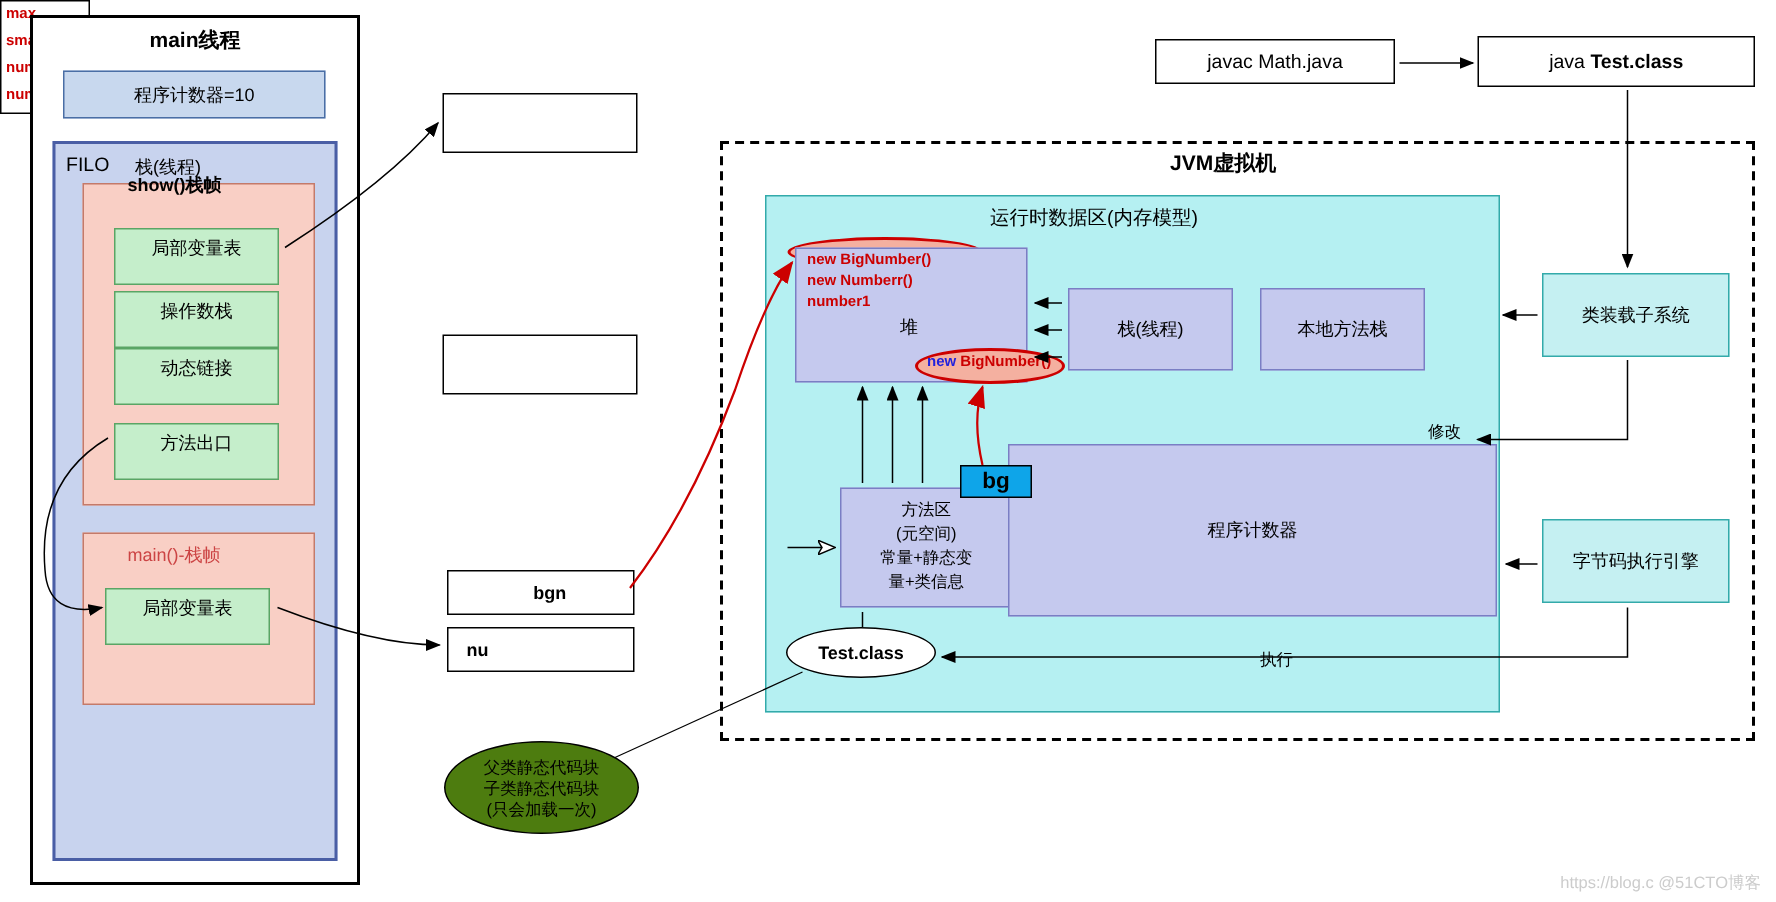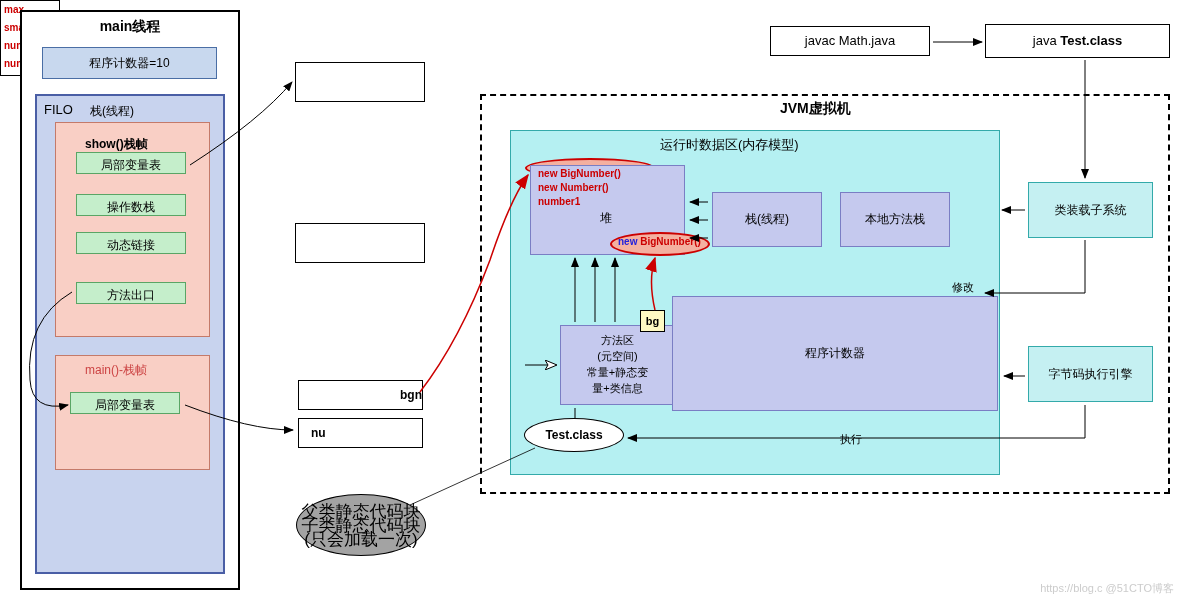--- a/index.html
+++ b/index.html
@@ -11,22 +11,22 @@
 
 .main-outer{left:20px;top:10px;width:220px;height:580px;border:2px solid #000;background:#fff}
 .main-title{left:80px;top:18px;width:100px;font-weight:bold;font-size:14px}
 .pc-box{left:42px;top:47px;width:175px;height:32px;background:#c8d8ee;border:1px solid #4a6ea5;line-height:30px}
 
 .filo-outer{left:35px;top:94px;width:190px;height:480px;background:#c8d3ee;border:2px solid #4a5ea5}
 .filo-label{left:44px;top:102px;font-weight:normal;font-size:13px}
 .filo-sub{left:90px;top:103px;font-size:12px}
 
 .show-frame{left:55px;top:122px;width:155px;height:215px;background:#f9cfc5;border:1px solid #c47a6a}
-.show-title{left:85px;top:136px;font-weight:bold;font-size:12px}
-.green-box{position:absolute;background:#c5eecb;border:1px solid #5aa565;height:22px;line-height:24px;font-size:12px;text-align:center}
+.show-title{left:85px;top:115px;font-weight:bold;font-size:12px}
+.green-box{position:absolute;background:#c5eecb;border:1px solid #5aa565;height:38px;line-height:24px;font-size:12px;text-align:center}
 
 .main-frame{left:55px;top:355px;width:155px;height:115px;background:#f9cfc5;border:1px solid #c47a6a}
 .main-frame-title{left:85px;top:362px;color:#c44;font-size:12px}
 
 
 .blank{background:#fff;border:1px solid #000}
 
 
 .javac-box{left:770px;top:26px;width:160px;height:30px;line-height:28px;font-size:13px}
 .java-box{left:985px;top:24px;width:185px;height:34px;line-height:32px;font-size:13px}
@@ -48,29 +48,29 @@
 .pc-large{left:672px;top:296px;width:326px;height:115px;line-height:113px}
 
 
 .lightblue{background:#c5f0f2;border:1px solid #3aa}
 .classloader{left:1028px;top:182px;width:125px;height:56px;line-height:54px}
 .bytecode-engine{left:1028px;top:346px;width:125px;height:56px;line-height:54px}
 
 
 .reds{position:absolute;color:#c00;font-size:10px;font-weight:bold}
 .oval{position:absolute;border:2px solid #c00;border-radius:50%;background:#f4b0a0}
-.bg-box{left:640px;top:310px;width:25px;height:22px;background:#fef9c3;border:1px solid #000;line-height:20px;font-weight:bold;font-size:11px}
+.bg-box{left:640px;top:310px;width:48px;height:22px;background:#0ea5e9;border:1px solid #000;line-height:20px;font-weight:bold;font-size:15px}
 
 .vars{left:462px;top:328px;width:60px;height:76px;background:#fff;border:1px solid #000;font-size:10px;line-height:18px;text-align:left;padding-left:3px;color:#c00;font-weight:bold}
 
-.bgn-box{left:298px;top:380px;width:125px;height:30px;line-height:28px;text-align:right;padding-left:12px;font-weight:bold}
+.bgn-box{left:298px;top:380px;width:125px;height:30px;line-height:28px;text-align:center;padding-left:12px;font-weight:bold}
 .nu-box{left:298px;top:418px;width:125px;height:30px;line-height:28px;text-align:left;padding-left:12px;font-weight:bold}
 
 .test-oval{position:absolute;left:524px;top:418px;width:100px;height:34px;border:1px solid #000;border-radius:50%;background:#fff;line-height:32px;text-align:center;font-weight:bold}
-.note-oval{position:absolute;left:296px;top:494px;width:130px;height:62px;border:1px solid #000;border-radius:50%;background:#a3a3a3;text-align:center;font-size:17px;padding-top:10px;line-height:14px}
+.note-oval{position:absolute;left:296px;top:494px;width:130px;height:62px;border:1px solid #000;border-radius:50%;background:#4d7c0f;text-align:center;font-size:11px;padding-top:10px;line-height:14px}
 
 .lbl-small{position:absolute;font-size:11px}
 
 
 svg.arrows{position:absolute;left:0;top:0;width:1184px;height:601px;pointer-events:none}
 </style>
 </head>
 <body>
 
 <div class="box main-outer"></div>

